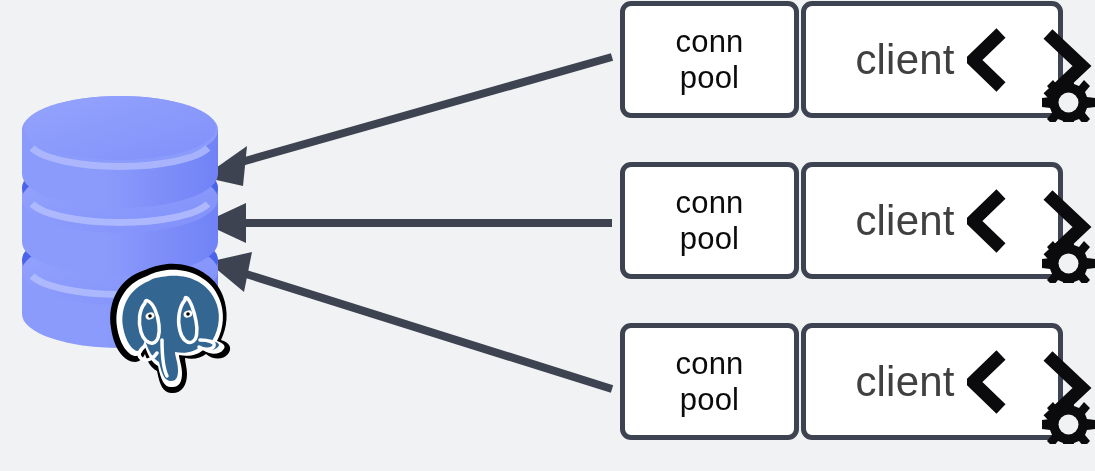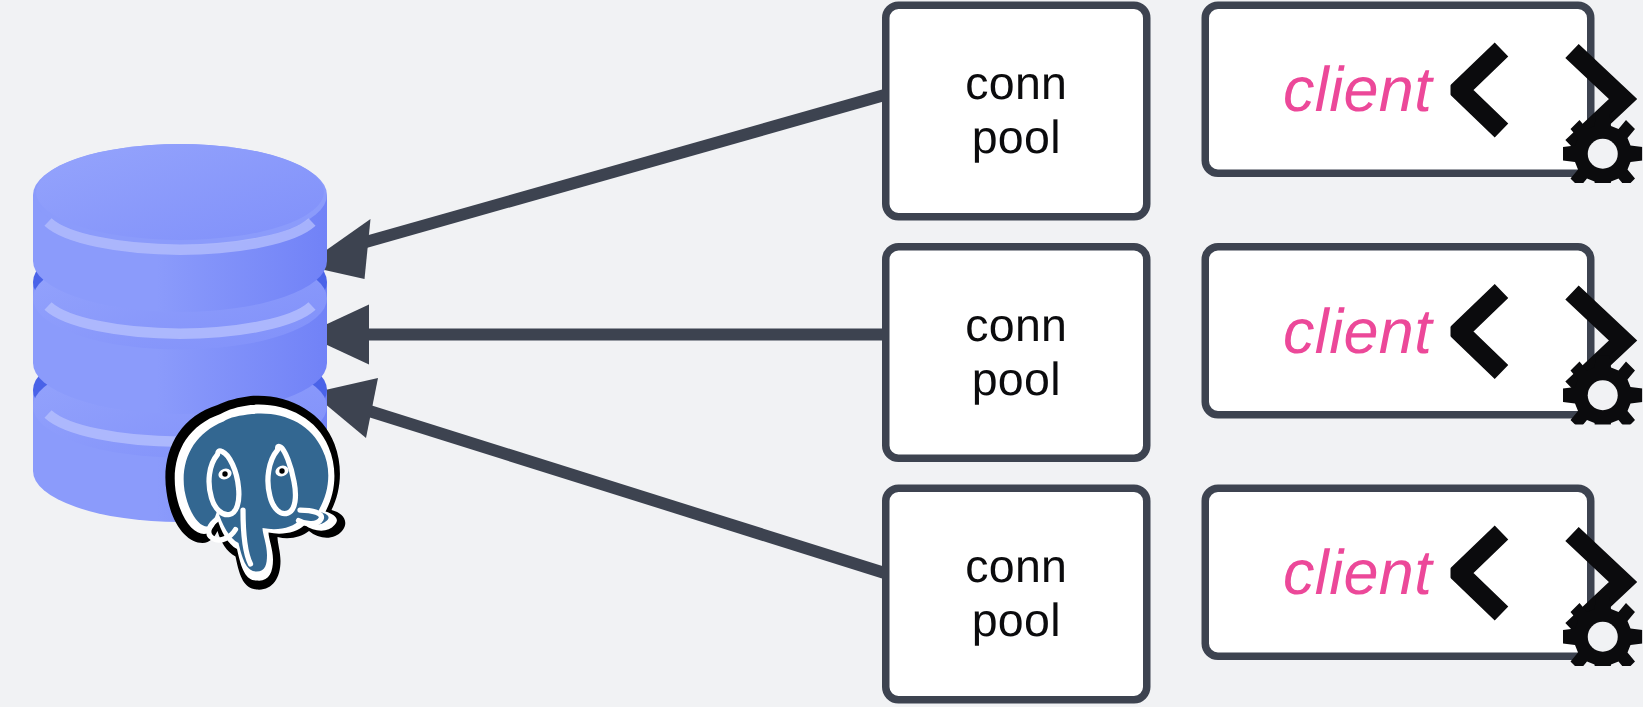--- a/index.html
+++ b/index.html
@@ -31,48 +31,47 @@
     box-sizing: border-box;
     background: #ffffff;
     border: 5px solid #3d4350;
     border-radius: 11px;
     display: flex;
     align-items: center;
     justify-content: center;
     z-index: 4;
   }
   .connpool-box {
-    left: 588px;
+    left: 620px;
     width: 179px;
-    height: 146px;
+    height: 117px;
   }
   .client-box {
     left: 801px;
     width: 262px;
     height: 117px;
   }
   .row-1 { top: 1px; }
   .row-2 { top: 162px; }
   .row-3 { top: 323px; }
 
   .connpool-label {
     font-size: 31px;
     line-height: 1.16;
     color: #0b0b0d;
     text-align: center;
     white-space: pre-line;
     letter-spacing: 0.2px;
   }
   .client-label {
     font-size: 42px;
-    color: #ec4899;
+    color: #404040;
     letter-spacing: 0.2px;
     margin-right: 12px;
     margin-left: 4px;
-    font-style: italic;
   }
   .dev-badge {
     position: absolute;
     z-index: 6;
     pointer-events: none;
   }
   .badge-1 { left: 990px; top: 22px; }
   .badge-2 { left: 990px; top: 183px; }
   .badge-3 { left: 990px; top: 344px; }
 

